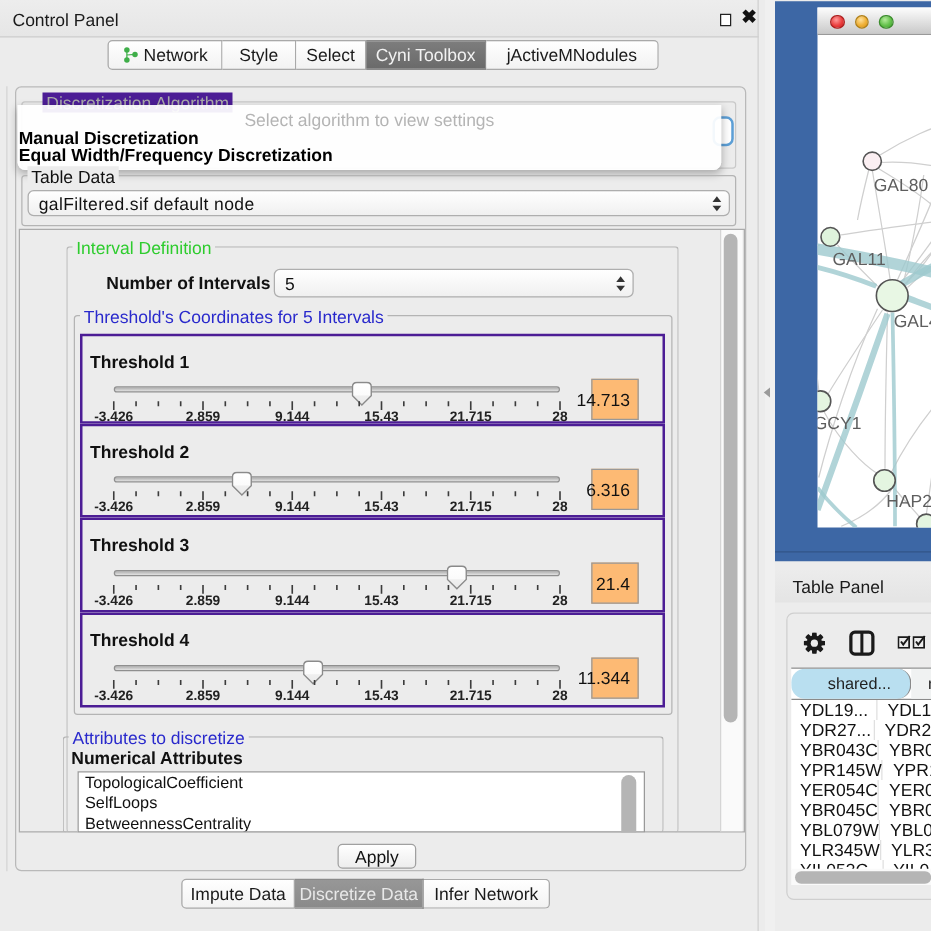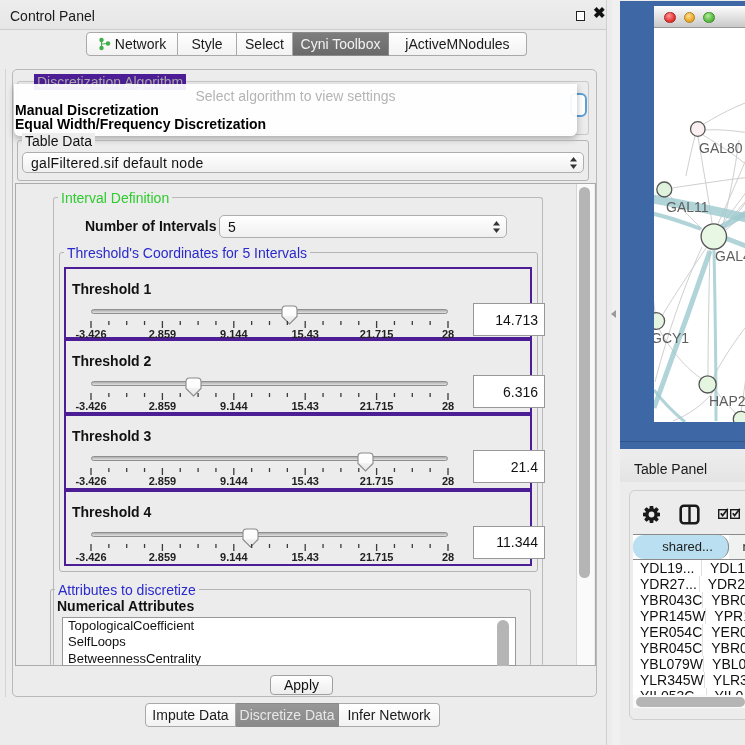--- a/index.html
+++ b/index.html
@@ -25,21 +25,21 @@
 .gtitle { position:absolute; top:-8px; font-size:14px; background:#ececec; padding:0 3px; white-space:nowrap; }
 
 .combo { position:absolute; background:linear-gradient(#ffffff,#f0f0f0); border:1px solid #aeaeae; border-radius:5px; font-size:14px; letter-spacing:0.3px; color:#111; display:flex; align-items:center; padding-left:8px; }
 .combo .arr { position:absolute; right:5px; top:0; height:100%; display:flex; flex-direction:column; justify-content:center; color:#333; }
 .arr svg { display:block; }
 
 .tpanel { position:absolute; left:64px; width:468px; border:2px solid #4c1d95; background:#ececec; }
 .tlabel { position:absolute; left:6px; top:12px; font-size:14px; font-weight:bold; color:#111; }
 .track { position:absolute; left:25px; width:357px; height:5px; top:40px; border:1px solid #8f8f8f; border-radius:3px; background:linear-gradient(#adadad,#e2e2e2); }
 .thumb { position:absolute; top:36px; width:17px; height:20px; }
-.tfield { position:absolute; left:407px; top:34px; width:72px; height:33px; background:#ffffff; border:1px solid #989898; font-size:14px; color:#111; display:flex; align-items:center; justify-content:flex-end; padding-right:6px; }
+.tfield { position:absolute; left:407px; top:34px; width:38px; height:33px; background:#fdba74; border:1px solid #989898; font-size:14px; color:#111; display:flex; align-items:center; justify-content:flex-end; padding-right:6px; }
 .ticks { position:absolute; left:24px; top:52px; }
 .tlabels { position:absolute; left:25px; top:59px; width:357px; height:12px; font-size:11px; font-weight:bold; color:#222; }
 .tlabels span { position:absolute; transform:translateX(-50%); }
 
 #attrlist { left:62px; top:617px; width:454px; height:49px; background:#fff; border:1px solid #999; overflow:hidden; font-size:13px; color:#111; }
 #attrlist div { padding-left:5px; height:16.4px; line-height:16.4px; }
 
 #applybtn { left:270px; top:675px; width:63px; height:20px; background:linear-gradient(#ffffff,#ededed); border:1px solid #a0a0a0; border-radius:4px; font-size:14px; color:#111; display:flex; align-items:center; justify-content:center; }
 
 #netpanel { left:620px; top:1px; width:125px; height:448px; background:#3d67a5; }

